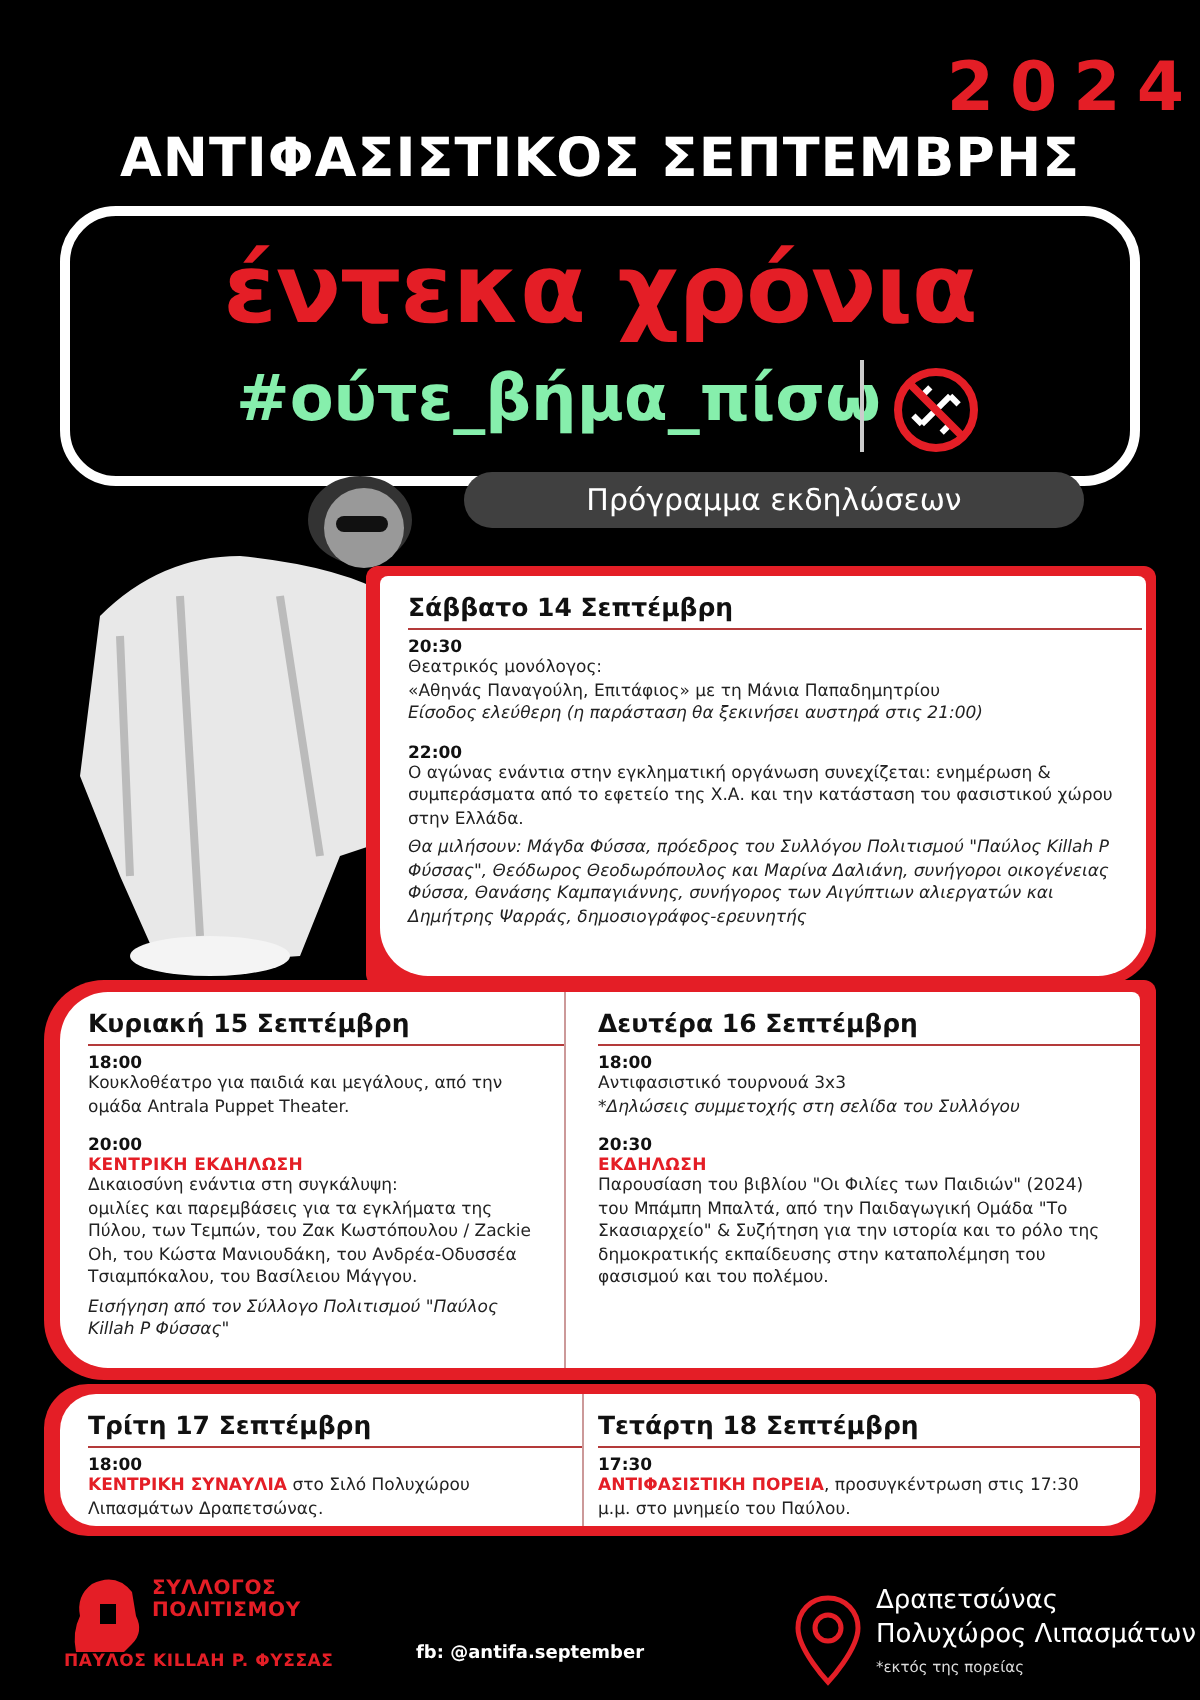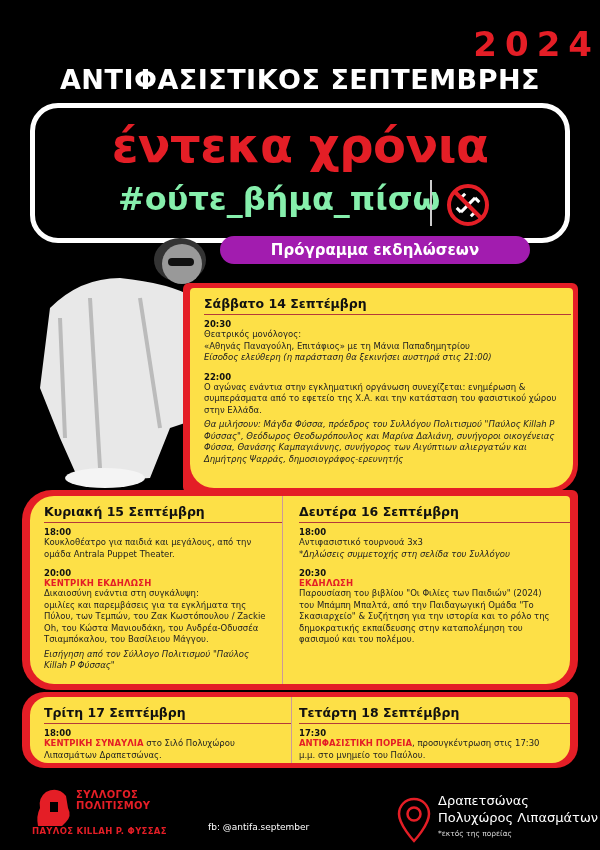--- a/index.html
+++ b/index.html
@@ -12,28 +12,28 @@
     color: #fff; font-weight: bold; font-size: 27px; letter-spacing: 0.5px; }
 
   .title-box { position: absolute; left: 30px; top: 103px; width: 540px; height: 140px;
     border: 5px solid #fff; border-radius: 28px; }
   .hero-title { position: absolute; top: 117px; left: 0; width: 600px; text-align: center;
     color: #e41e26; font-weight: bold; font-size: 48px; letter-spacing: -0.5px; }
   .hashtag { position: absolute; top: 180px; left: 118px; color: #86efac; font-weight: bold; font-size: 32px; }
   .divider-v { position: absolute; top: 180px; left: 430px; width: 2px; height: 46px; background: #ccc; }
   .no-nazi { position: absolute; top: 183px; left: 446px; width: 44px; height: 44px; }
 
-  .program-pill { position: absolute; top: 236px; left: 220px; width: 310px; height: 28px;
-    background: #a21caf; border-radius: 14px; color: #fff; font-weight: bold; font-size: 15px;
+  .program-pill { position: absolute; top: 236px; left: 232px; width: 310px; height: 28px;
+    background: #404040; border-radius: 14px; color: #fff; font-weight: normal; font-size: 15px;
     text-align: center; line-height: 28px; }
 
   .person { position: absolute; left: 20px; top: 238px; width: 200px; height: 250px; }
 
   .card-red { position: absolute; background: #e41e26; }
-  .card-inner { position: absolute; background: #fde047; }
+  .card-inner { position: absolute; background: #ffffff; }
 
   .sat-outer { left: 183px; top: 283px; width: 395px; height: 210px; border-radius: 6px 6px 28px 6px; }
   .sat-inner { left: 190px; top: 288px; width: 383px; height: 200px; border-radius: 4px 4px 24px 24px; padding: 4px 14px 0 14px; }
 
   .mid-outer { left: 22px; top: 490px; width: 556px; height: 200px; border-radius: 30px 6px 30px 30px; }
   .mid-inner { left: 30px; top: 496px; width: 540px; height: 188px; border-radius: 24px 4px 24px 24px; }
   .mid-col { position: absolute; top: 0; height: 100%; padding: 4px 12px 0 14px; }
   .mid-col.left { left: 0; width: 253px; border-right: 1.5px solid #c99; }
   .mid-col.right { left: 253px; width: 287px; padding-left: 16px; }
 
@@ -48,21 +48,21 @@
   .time { font-weight: bold; font-size: 8.5px; color: #111; margin-top: 3px; }
   .label-red { font-size: 8.5px; color: #e41e26; font-weight: bold; letter-spacing: 0.2px; }
   .txt { font-size: 8.5px; line-height: 11.5px; color: #222; }
   .ital { font-size: 8.5px; line-height: 11.5px; color: #222; font-style: italic; }
   .gap { height: 5px; }
   .inline-red { color: #e41e26; font-weight: bold; }
 
   .logo { position: absolute; left: 32px; top: 786px; width: 100px; height: 56px; }
   .logo-text { position: absolute; left: 76px; top: 789px; color: #e41e26; font-weight: bold; font-size: 10px; line-height: 11px; letter-spacing: 0.3px; }
   .logo-sub { position: absolute; left: 32px; top: 826px; color: #e41e26; font-weight: bold; font-size: 8.5px; letter-spacing: 0.3px; }
-  .fb { position: absolute; left: 208px; top: 822px; color: #fff; font-weight: normal; font-size: 9px; }
+  .fb { position: absolute; left: 208px; top: 822px; color: #fff; font-weight: bold; font-size: 9px; }
   .pin { position: absolute; left: 396px; top: 796px; width: 36px; height: 48px; }
   .venue { position: absolute; left: 438px; top: 792px; color: #fff; font-size: 13px; line-height: 17px; }
   .venue-note { position: absolute; left: 438px; top: 829px; color: #ddd; font-size: 7.5px; }
 </style>
 </head>
 <body>
 
 <div class="year">2024</div>
 <div class="main-title">ΑΝΤΙΦΑΣΙΣΤΙΚΟΣ ΣΕΠΤΕΜΒΡΗΣ</div>
 

